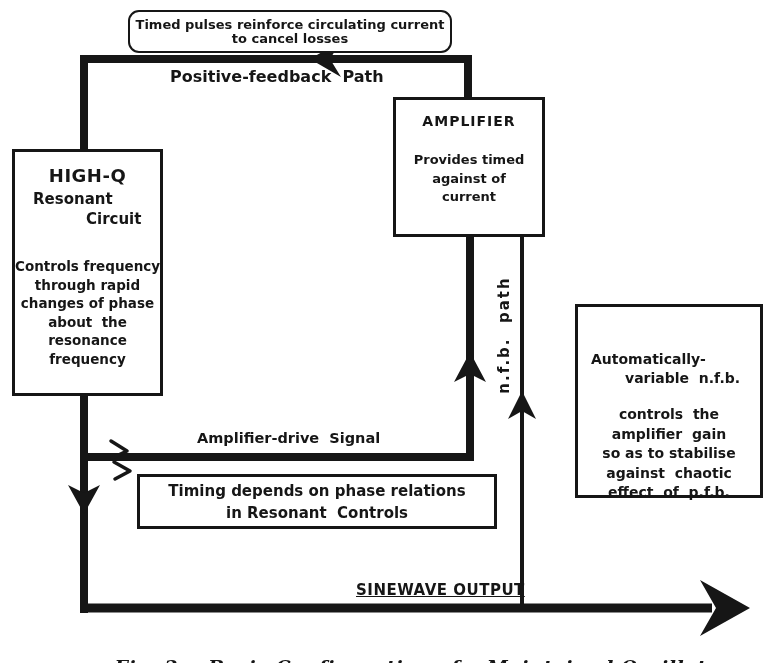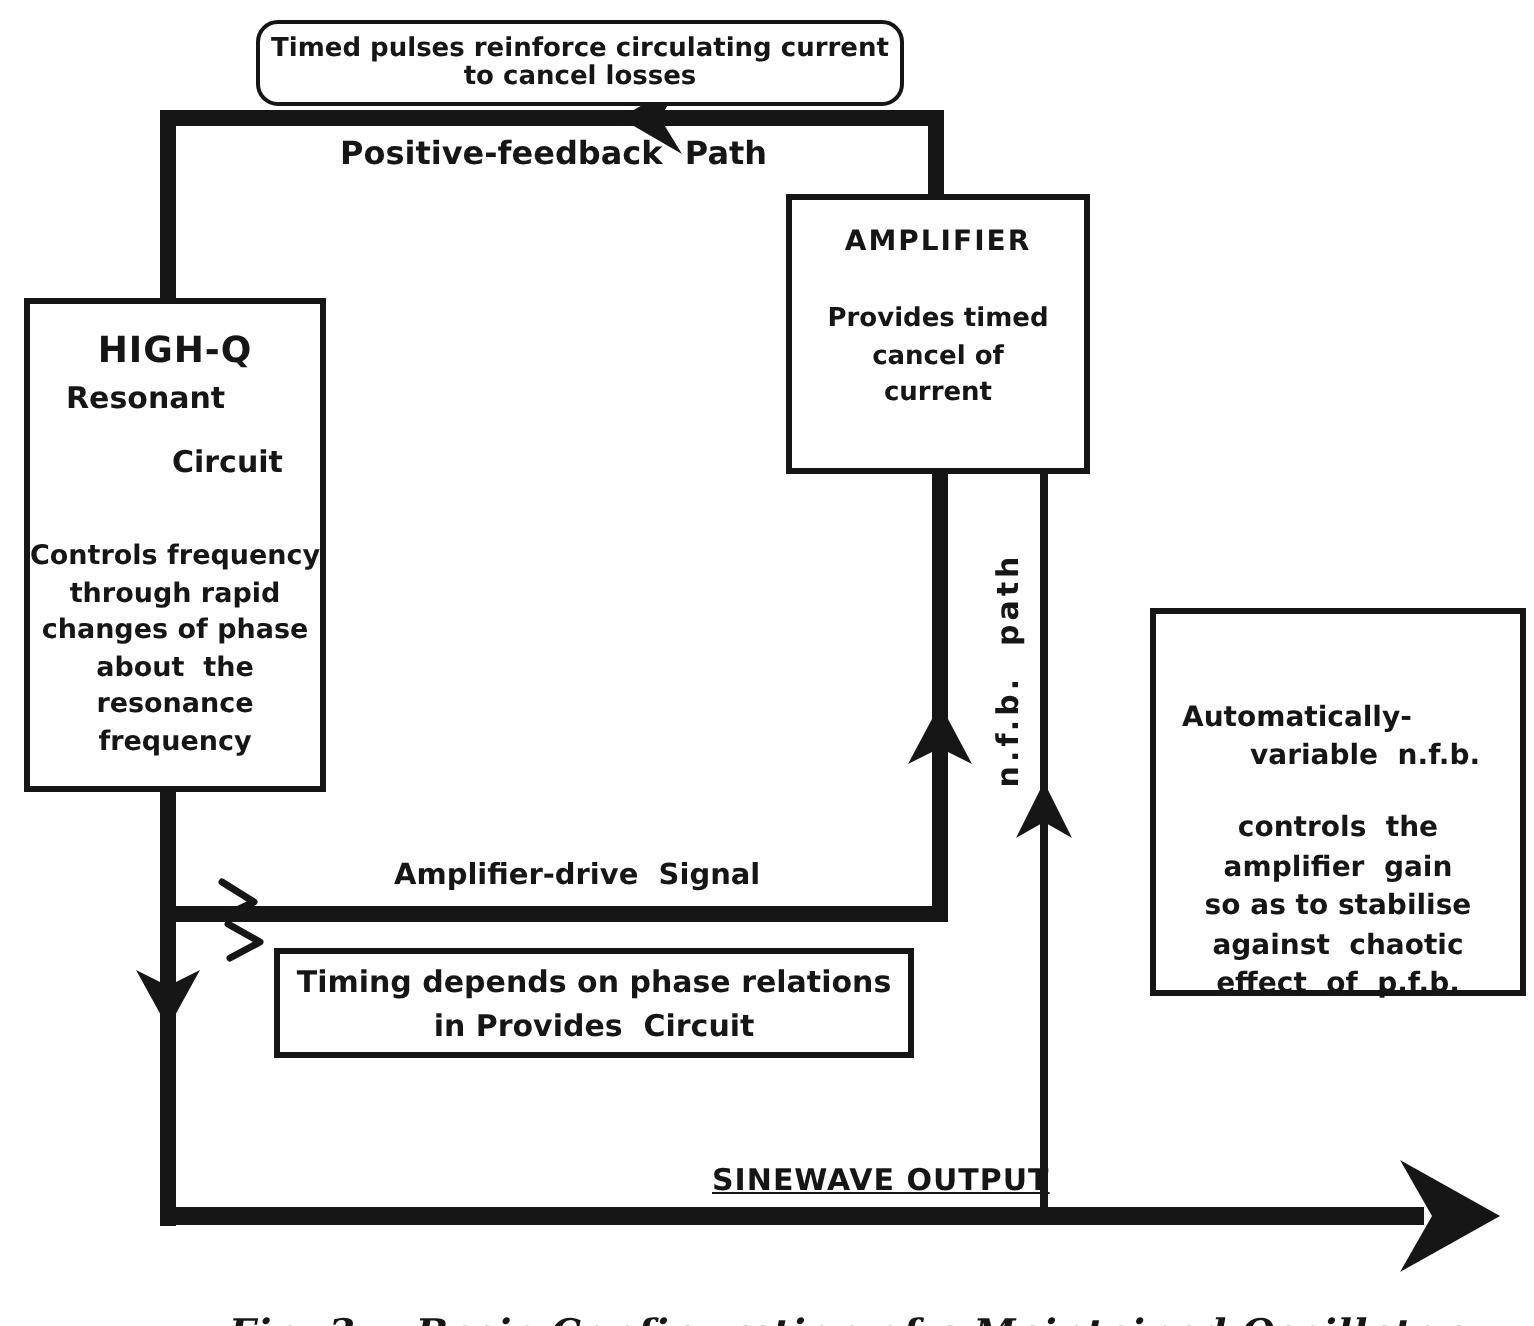--- a/index.html
+++ b/index.html
@@ -46,36 +46,36 @@
     font-size: 13px; line-height: 13.5px; border-radius: 11px;
   }
 
   #hq-box {
     left: 12px; top: 149px; width: 151px; height: 247px;
   }
   #hq-box .title {
     margin-top: 13px; text-align: center;
     font-size: 18px; letter-spacing: 0.5px;
   }
-  #hq-box .sub { font-size: 15px; line-height: 20px; margin-top: 12px; }
+  #hq-box .sub { font-size: 15px; line-height: 20px; }
   #hq-box .sub1 { margin-top: 3px; padding-left: 18px; }
   #hq-box .sub2 { padding-left: 71px; }
   #hq-box .bodyc { margin-top: 28px; font-size: 13.5px; line-height: 18.5px; }
 
   #amp-box {
     left: 393px; top: 97px; width: 152px; height: 140px;
   }
   #amp-box .title {
     margin-top: 13px; text-align: center;
     font-size: 14px; letter-spacing: 1px;
   }
   #amp-box .bodyc { margin-top: 22px; font-size: 13px; line-height: 18.5px; }
 
   #timing-note {
-    left: 137px; top: 474px; width: 320px; height: 55px;
+    left: 137px; top: 474px; width: 360px; height: 55px;
     padding-top: 4px;
     font-size: 15px; line-height: 21.5px;
     text-align: center;
   }
 
   #nfb-note {
     left: 575px; top: 304px; width: 188px; height: 194px;
     font-size: 14px;
   }
   #nfb-note .head { line-height: 19px; }
@@ -142,21 +142,21 @@
     <div class="ln">Timed pulses reinforce circulating current</div>
     <div class="ln">to cancel losses</div>
   </div>
 
   <div class="label" id="pfb-label">Positive-feedback  Path</div>
 
   <div class="box" id="amp-box">
     <div class="title">AMPLIFIER</div>
     <div class="bodyc c">
       <div class="ln">Provides timed</div>
-      <div class="ln">cancel of</div>
+      <div class="ln">against of</div>
       <div class="ln">current</div>
     </div>
   </div>
 
   <div class="box" id="hq-box">
     <div class="title">HIGH-Q</div>
     <div class="ln sub sub1">Resonant</div>
     <div class="ln sub sub2">Circuit</div>
     <div class="bodyc c">
       <div class="ln">Controls frequency</div>
@@ -165,21 +165,21 @@
       <div class="ln">about  the</div>
       <div class="ln">resonance</div>
       <div class="ln">frequency</div>
     </div>
   </div>
 
   <div class="label" id="drive-label">Amplifier-drive  Signal</div>
 
   <div class="box" id="timing-note">
     <div class="ln">Timing depends on phase relations</div>
-    <div class="ln">in Provides  Circuit</div>
+    <div class="ln">in Resonant  Controls</div>
   </div>
 
   <div class="label" id="nfb-label">n.f.b.  path</div>
 
   <div class="box" id="nfb-note">
     <div class="ln head head1">Automatically-</div>
     <div class="ln head head2">variable  n.f.b.</div>
     <div class="bodyc c">
       <div class="ln">controls  the</div>
       <div class="ln">amplifier  gain</div>

